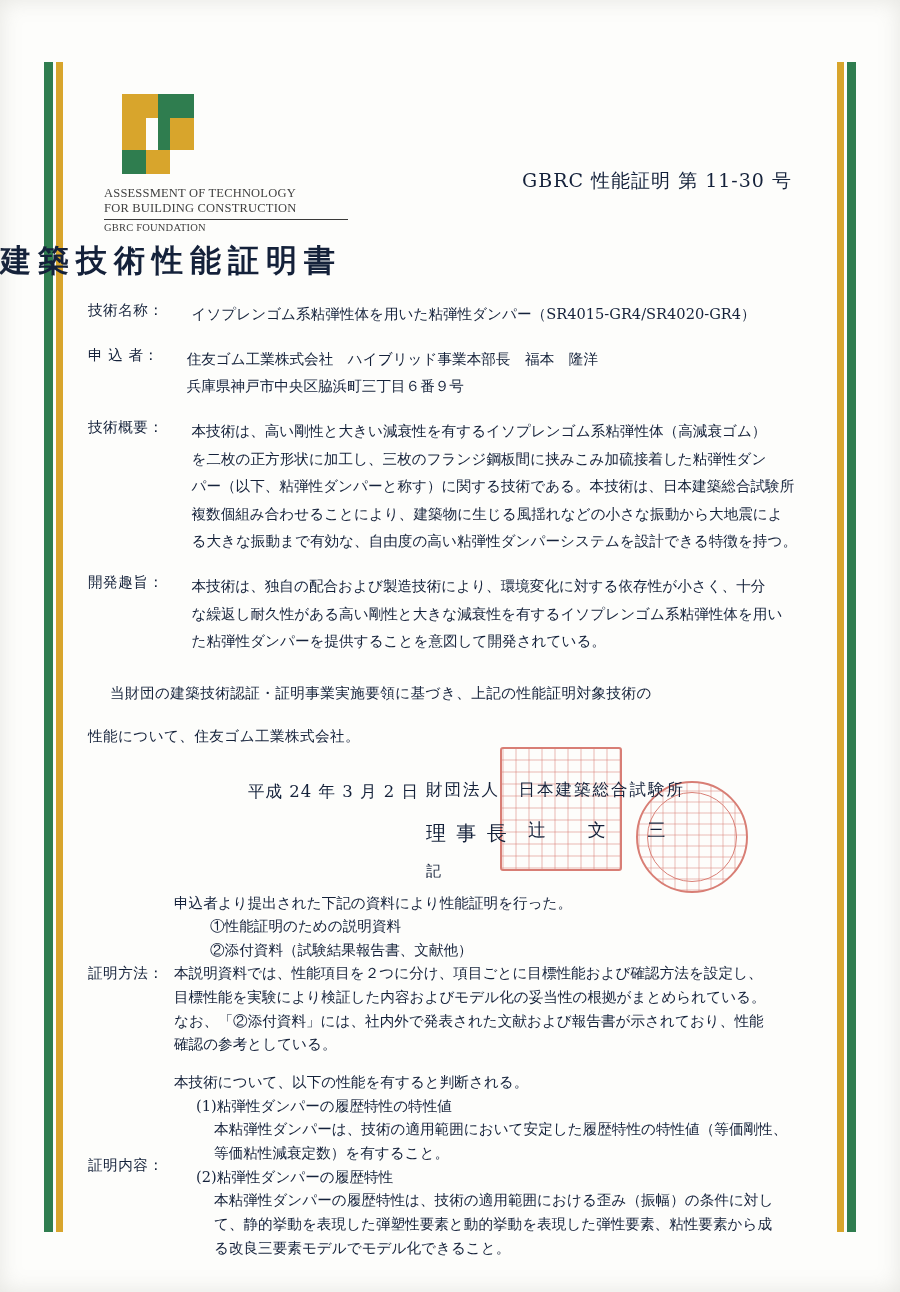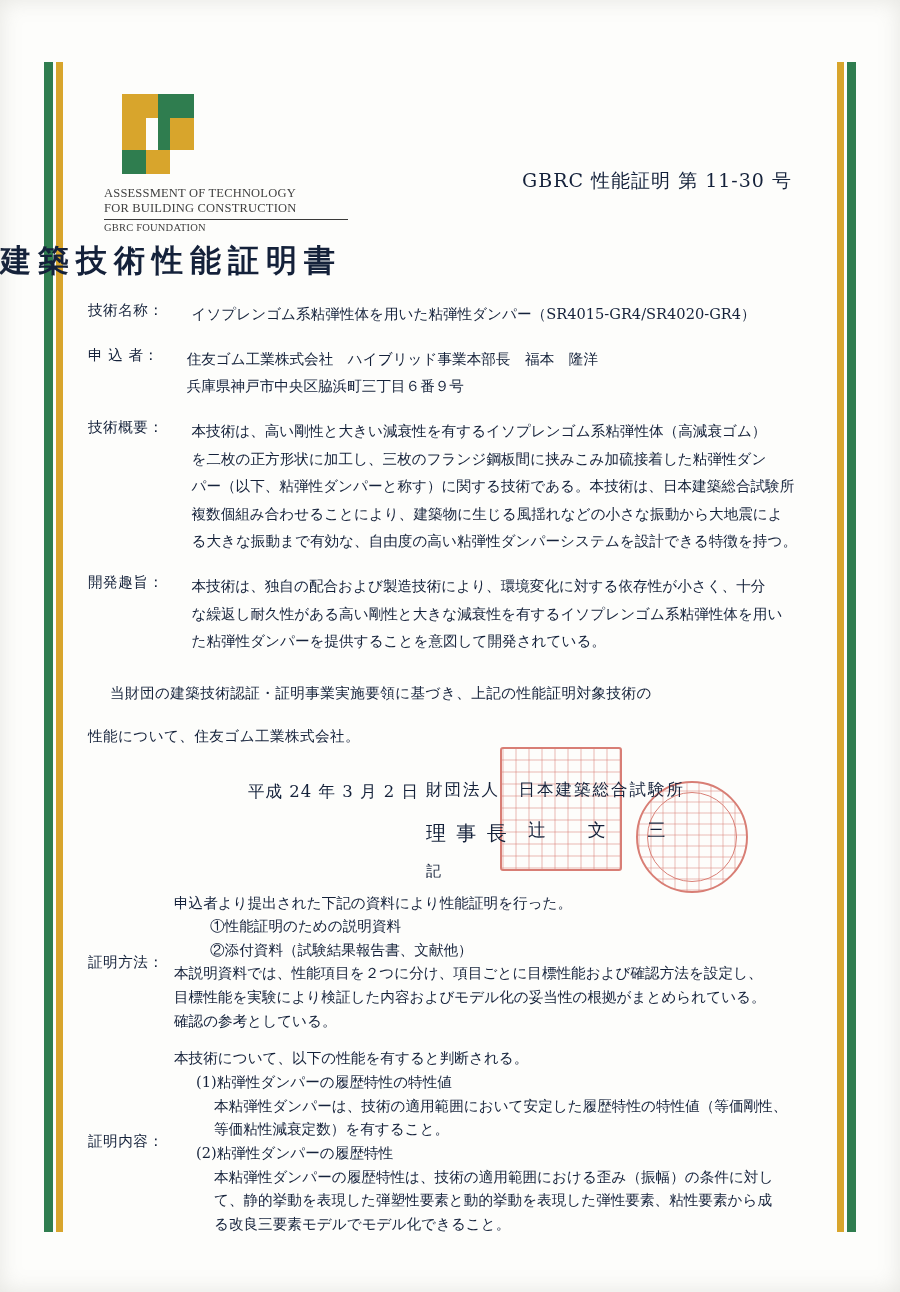--- a/index.html
+++ b/index.html
@@ -319,20 +319,21 @@
     </div>
 
     <div class="section">
       <div class="section-label">証明方法：</div>
       <div class="section-body">
         <p>申込者より提出された下記の資料により性能証明を行った。</p>
         <p class="sub">①性能証明のための説明資料</p>
         <p class="sub">②添付資料（試験結果報告書、文献他）</p>
         <p>本説明資料では、性能項目を２つに分け、項目ごとに目標性能および確認方法を設定し、</p>
         <p>目標性能を実験により検証した内容およびモデル化の妥当性の根拠がまとめられている。</p>
+        <p>なお、「②添付資料」には、社内外で発表された文献および報告書が示されており、性能</p>
         <p>確認の参考としている。</p>
       </div>
     </div>
 
     <div class="section">
       <div class="section-label">証明内容：</div>
       <div class="section-body">
         <p>本技術について、以下の性能を有すると判断される。</p>
         <p class="sub2">(1)粘弾性ダンパーの履歴特性の特性値</p>
         <p class="sub3">本粘弾性ダンパーは、技術の適用範囲において安定した履歴特性の特性値（等価剛性、</p>

